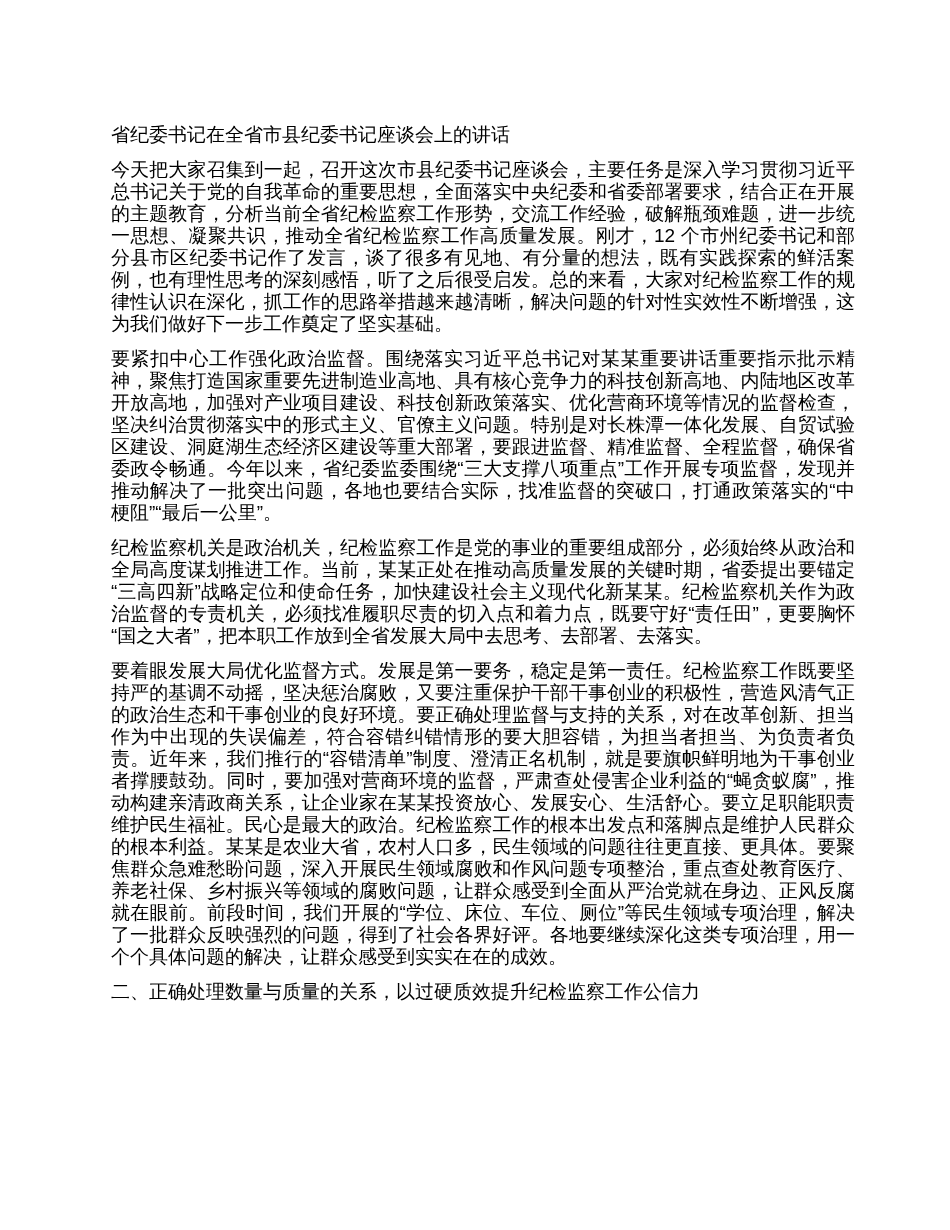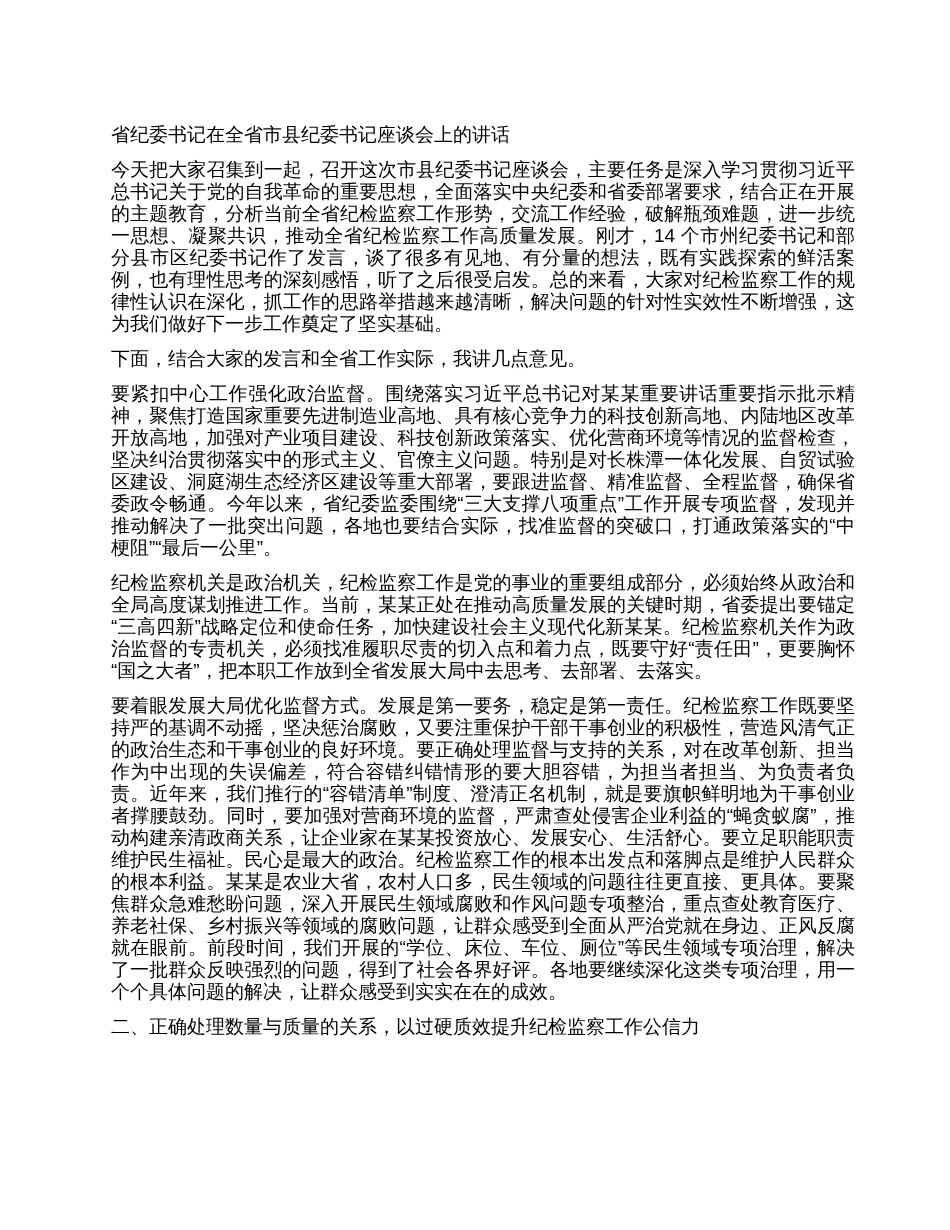--- a/index.html
+++ b/index.html
@@ -46,23 +46,22 @@
 </style>
 </head>
 <body>
 
 <div class="doc-page">
   <div class="doc-content">
 
     <p class="doc-title">省纪委书记在全省市县纪委书记座谈会上的讲话</p>
 
 
-    <p class="doc-paragraph">今天把大家召集到一起，召开这次市县纪委书记座谈会，主要任务是深入学习贯彻习近平总书记关于党的自我革命的重要思想，全面落实中央纪委和省委部署要求，结合正在开展的主题教育，分析当前全省纪检监察工作形势，交流工作经验，破解瓶颈难题，进一步统一思想、凝聚共识，推动全省纪检监察工作高质量发展。刚才，14 个市州纪委书记和部分县市区纪委书记作了发言，谈了很多有见地、有分量的想法，既有实践探索的鲜活案例，也有理性思考的深刻感悟，听了之后很受启发。总的来看，大家对纪检监察工作的规律性认识在深化，抓工作的思路举措越来越清晰，解决问题的针对性实效性不断增强，这为我们做好下一步工作奠定了坚实基础。</p>
+    <p class="doc-paragraph">今天把大家召集到一起，召开这次市县纪委书记座谈会，主要任务是深入学习贯彻习近平总书记关于党的自我革命的重要思想，全面落实中央纪委和省委部署要求，结合正在开展的主题教育，分析当前全省纪检监察工作形势，交流工作经验，破解瓶颈难题，进一步统一思想、凝聚共识，推动全省纪检监察工作高质量发展。刚才，12 个市州纪委书记和部分县市区纪委书记作了发言，谈了很多有见地、有分量的想法，既有实践探索的鲜活案例，也有理性思考的深刻感悟，听了之后很受启发。总的来看，大家对纪检监察工作的规律性认识在深化，抓工作的思路举措越来越清晰，解决问题的针对性实效性不断增强，这为我们做好下一步工作奠定了坚实基础。</p>
 
-    <p class="doc-paragraph">下面，结合大家的发言和全省工作实际，我讲几点意见。</p>
 
 
     <p class="doc-paragraph">要紧扣中心工作强化政治监督。围绕落实习近平总书记对某某重要讲话重要指示批示精神，聚焦打造国家重要先进制造业高地、具有核心竞争力的科技创新高地、内陆地区改革开放高地，加强对产业项目建设、科技创新政策落实、优化营商环境等情况的监督检查，坚决纠治贯彻落实中的形式主义、官僚主义问题。特别是对长株潭一体化发展、自贸试验区建设、洞庭湖生态经济区建设等重大部署，要跟进监督、精准监督、全程监督，确保省委政令畅通。今年以来，省纪委监委围绕“三大支撑八项重点”工作开展专项监督，发现并推动解决了一批突出问题，各地也要结合实际，找准监督的突破口，打通政策落实的“中梗阻”“最后一公里”。</p>
 
     <p class="doc-paragraph">纪检监察机关是政治机关，纪检监察工作是党的事业的重要组成部分，必须始终从政治和全局高度谋划推进工作。当前，某某正处在推动高质量发展的关键时期，省委提出要锚定“三高四新”战略定位和使命任务，加快建设社会主义现代化新某某。纪检监察机关作为政治监督的专责机关，必须找准履职尽责的切入点和着力点，既要守好“责任田”，更要胸怀“国之大者”，把本职工作放到全省发展大局中去思考、去部署、去落实。</p>
 
     <p class="doc-paragraph">要着眼发展大局优化监督方式。发展是第一要务，稳定是第一责任。纪检监察工作既要坚持严的基调不动摇，坚决惩治腐败，又要注重保护干部干事创业的积极性，营造风清气正的政治生态和干事创业的良好环境。要正确处理监督与支持的关系，对在改革创新、担当作为中出现的失误偏差，符合容错纠错情形的要大胆容错，为担当者担当、为负责者负责。近年来，我们推行的“容错清单”制度、澄清正名机制，就是要旗帜鲜明地为干事创业者撑腰鼓劲。同时，要加强对营商环境的监督，严肃查处侵害企业利益的“蝇贪蚁腐”，推动构建亲清政商关系，让企业家在某某投资放心、发展安心、生活舒心。要立足职能职责维护民生福祉。民心是最大的政治。纪检监察工作的根本出发点和落脚点是维护人民群众的根本利益。某某是农业大省，农村人口多，民生领域的问题往往更直接、更具体。要聚焦群众急难愁盼问题，深入开展民生领域腐败和作风问题专项整治，重点查处教育医疗、养老社保、乡村振兴等领域的腐败问题，让群众感受到全面从严治党就在身边、正风反腐就在眼前。前段时间，我们开展的“学位、床位、车位、厕位”等民生领域专项治理，解决了一批群众反映强烈的问题，得到了社会各界好评。各地要继续深化这类专项治理，用一个个具体问题的解决，让群众感受到实实在在的成效。</p>
 
     <p class="doc-heading">二、正确处理数量与质量的关系，以过硬质效提升纪检监察工作公信力</p>
 

